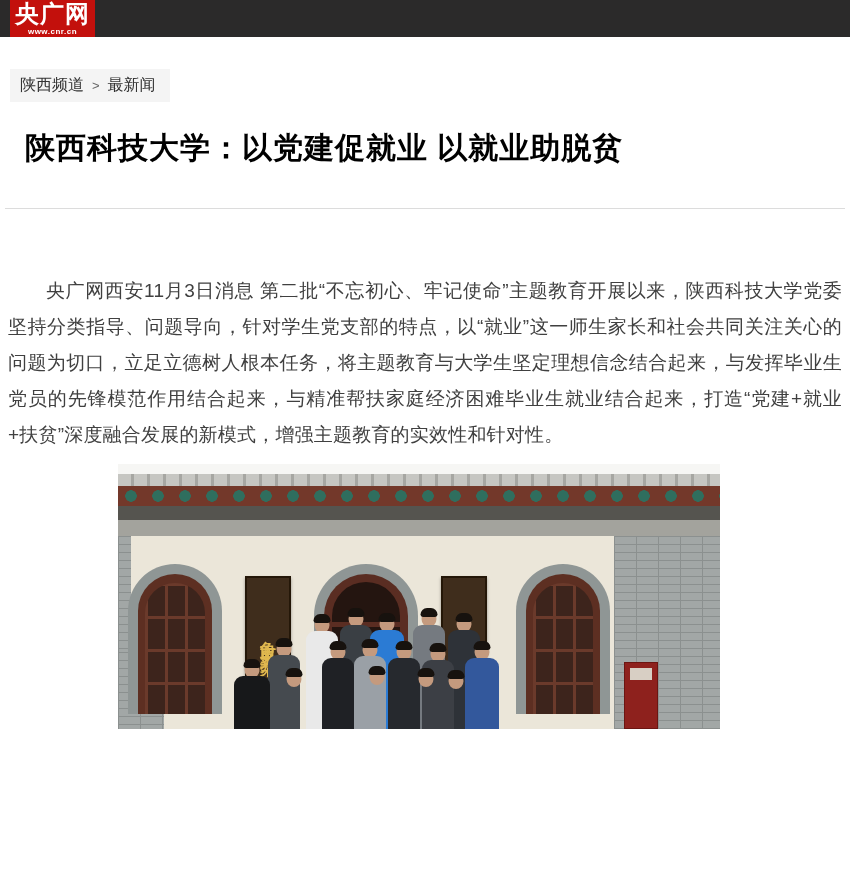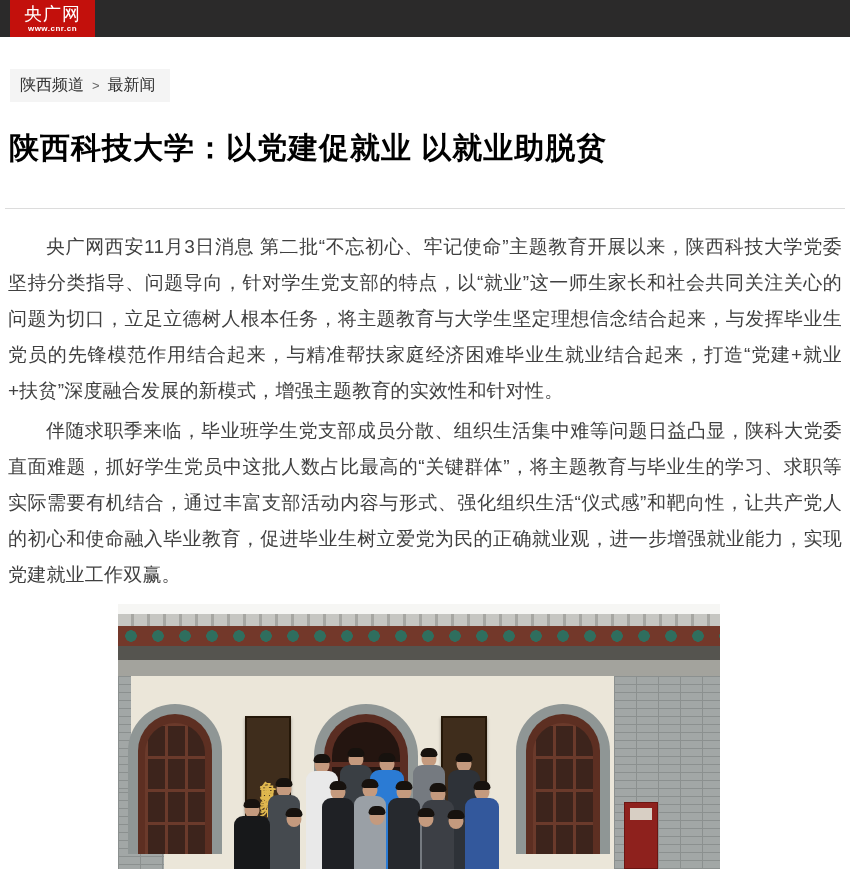--- a/index.html
+++ b/index.html
@@ -8,44 +8,44 @@
     width:850px; height:876px; overflow:hidden; background:#ffffff;
     font-family:"Liberation Sans","DejaVu Sans",sans-serif; position:relative;
   }
   
   .topbar { position:relative; width:850px; height:37px; background:#2b2a2a; }
   .logo {
     position:absolute; left:10px; top:0; width:85px; height:37px; background:#c3100c;
     color:#fff; display:flex; flex-direction:column; align-items:center; justify-content:center;
     line-height:1;
   }
-  .logo .logo-title { font-size:18px; font-weight:400; letter-spacing:1px; }
+  .logo .logo-title { font-size:24px; font-weight:700; letter-spacing:1px; }
   .logo .logo-url { font-size:8px; font-weight:700; margin-top:2px; letter-spacing:.5px; }
   .nav { position:absolute; left:108px; top:0; height:37px; display:flex; align-items:center; }
   .nav span {
     color:#ffffff; font-size:15px; padding:0 14px 0 0; margin-right:13px; cursor:pointer;
     white-space:nowrap;
   }
   
   .breadcrumb {
     display:inline-flex; align-items:center; gap:8px;
     margin:32px 0 0 10px; background:#f4f4f4; padding:6px 14px 6px 10px;
     font-size:16px; color:#333;
   }
   .breadcrumb .sep { color:#666; font-size:13px; }
   
   .main { padding:0 8px; }
   h1.title {
-    margin:27px 0 0 1px; font-size:30px; line-height:38px; color:#000; font-weight:700;
+    margin:27px 0 0 17px; font-size:30px; line-height:38px; color:#000; font-weight:700;
     letter-spacing:1px;
   }
   .meta { margin:17px 0 0 20px; font-size:14px; color:#999; }
   .meta .src { margin-left:14px; }
   .divider { border:none; border-top:1px solid #dcdcdc; margin:41px 0 0 -3px; width:840px; }
-  .body-text { margin-top:20px; }
+  .body-text { margin-top:64px; }
   .body-text p {
     font-size:19px; line-height:36px; color:#404040; text-indent:2em; margin:0 0 4px 0;
     letter-spacing:.2px; text-align:justify;
   }
   
   figure.photo {
     position:relative; width:602px; height:265px; margin:11px 0 0 110px; overflow:hidden;
     background:#ebe6d9;
   }
   .ph { position:absolute; }
@@ -125,21 +125,20 @@
 
 
 <main class="main">
   <h1 class="title">陕西科技大学：以党建促就业 以就业助脱贫</h1>
 
 
   <hr class="divider">
 
   <div class="body-text">
     <p>央广网西安11月3日消息 第二批“不忘初心、牢记使命”主题教育开展以来，陕西科技大学党委坚持分类指导、问题导向，针对学生党支部的特点，以“就业”这一师生家长和社会共同关注关心的问题为切口，立足立德树人根本任务，将主题教育与大学生坚定理想信念结合起来，与发挥毕业生党员的先锋模范作用结合起来，与精准帮扶家庭经济困难毕业生就业结合起来，打造“党建+就业+扶贫”深度融合发展的新模式，增强主题教育的实效性和针对性。</p>
-    <p>伴随求职季来临，毕业班学生党支部成员分散、组织生活集中难等问题日益凸显，陕科大党委直面难题，抓好学生党员中这批人数占比最高的“关键群体”，将主题教育与毕业生的学习、求职等实际需要有机结合，通过丰富支部活动内容与形式、强化组织生活“仪式感”和靶向性，让共产党人的初心和使命融入毕业教育，促进毕业生树立爱党为民的正确就业观，进一步增强就业能力，实现党建就业工作双赢。</p>
   </div>
 
   <figure class="photo">
     <div class="ph sky"></div>
     <div class="ph ridge"></div>
     <div class="ph beam"></div>
     <div class="ph eave"></div>
     <div class="ph stone"></div>
 
     <div class="ph brick brick-right"></div>

